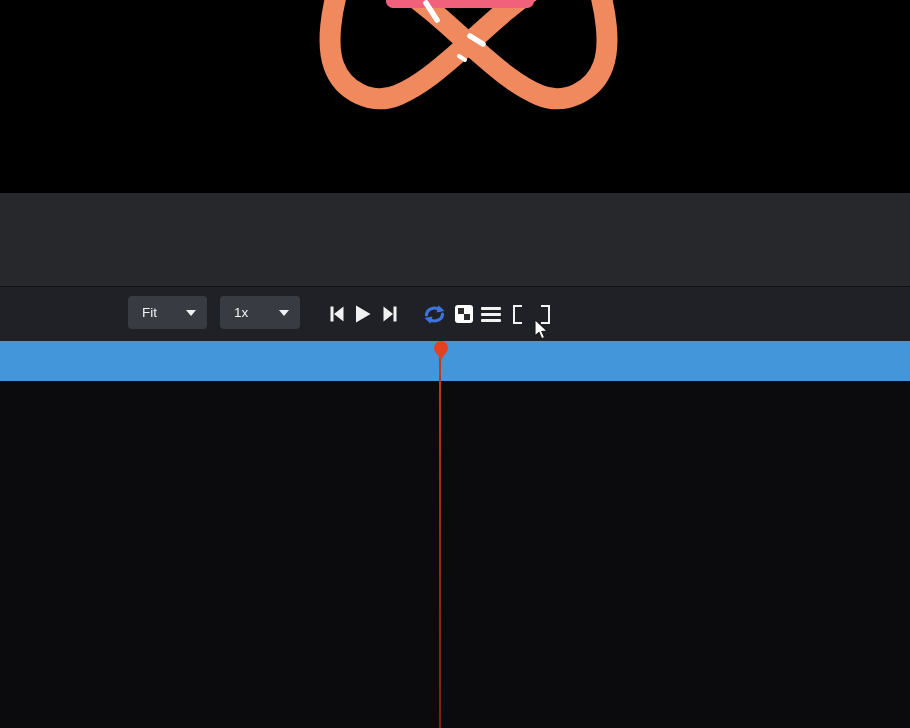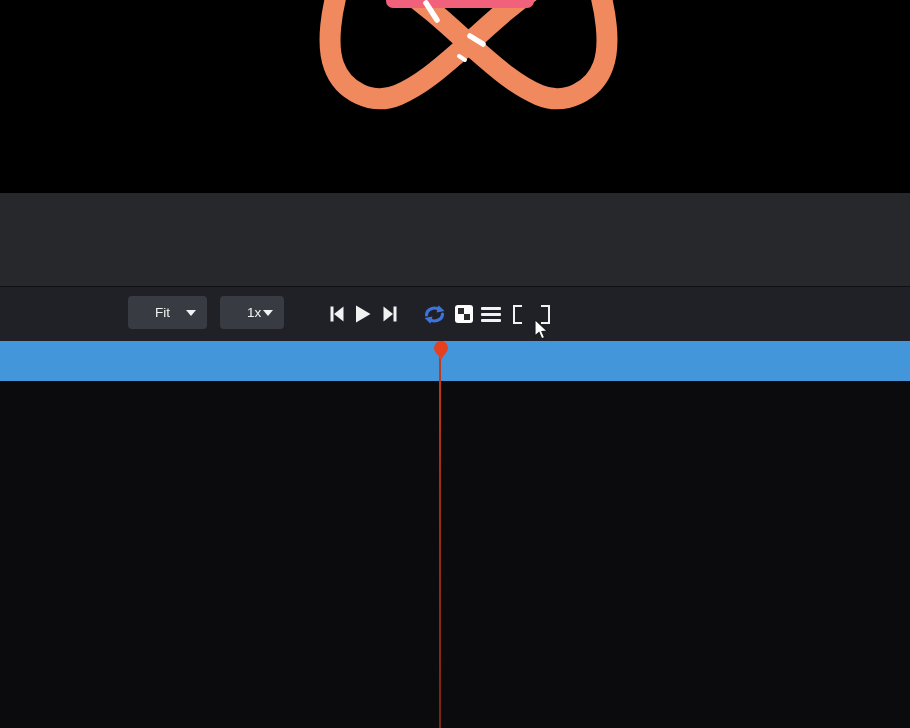--- a/index.html
+++ b/index.html
@@ -13,28 +13,28 @@
   .canvas-area svg{display:block;}
   
   .panel-upper{position:absolute;left:0;top:193px;width:910px;height:93px;background:#26282b;}
   .panel-divider{position:absolute;left:0;top:286px;width:910px;height:1px;background:#0f1013;}
   .toolbar{position:absolute;left:0;top:287px;width:910px;height:54px;background:#1f2126;}
   
   .dropdown{
     position:absolute;top:9px;height:33px;background:#383c42;border-radius:4px;
     display:flex;align-items:center;color:#f2f2f2;font-size:13.5px;cursor:default;
   }
-  .dropdown .dd-label{padding-left:27px;flex:1;}
+  .dropdown .dd-label{padding-left:14px;flex:1;}
   .dropdown .chevron{
     width:0;height:0;margin-right:11px;
     border-left:5.5px solid transparent;border-right:5.5px solid transparent;
     border-top:6px solid #f2f2f2;
   }
   .dd-fit{left:128px;width:79px;}
-  .dd-speed{left:220px;width:64px;}
+  .dd-speed{left:220px;width:80px;}
   
   .tbtn{position:absolute;top:14px;height:26px;display:flex;align-items:center;justify-content:center;}
   .tbtn svg{display:block;}
   .btn-skip-start{left:326px;width:22px;}
   .btn-play{left:351px;width:22px;}
   .btn-skip-end{left:379px;width:22px;}
   .btn-loop{left:421px;width:27px;}
   .btn-bg{left:454px;width:20px;}
   .btn-menu{left:480px;width:22px;}
   .btn-bracket-in{left:510px;width:14px;}

